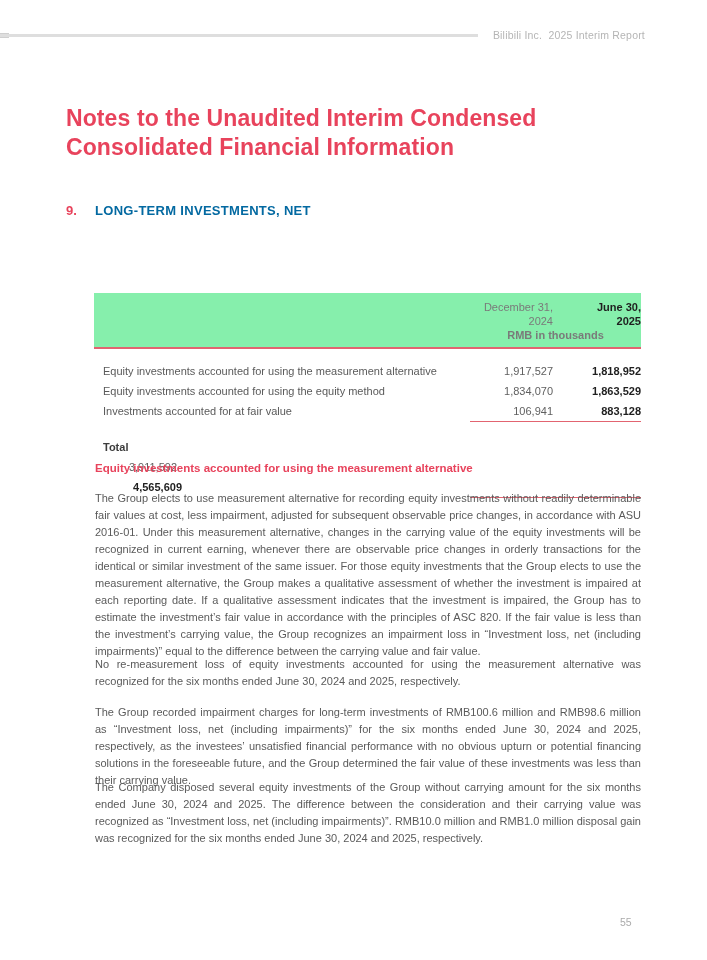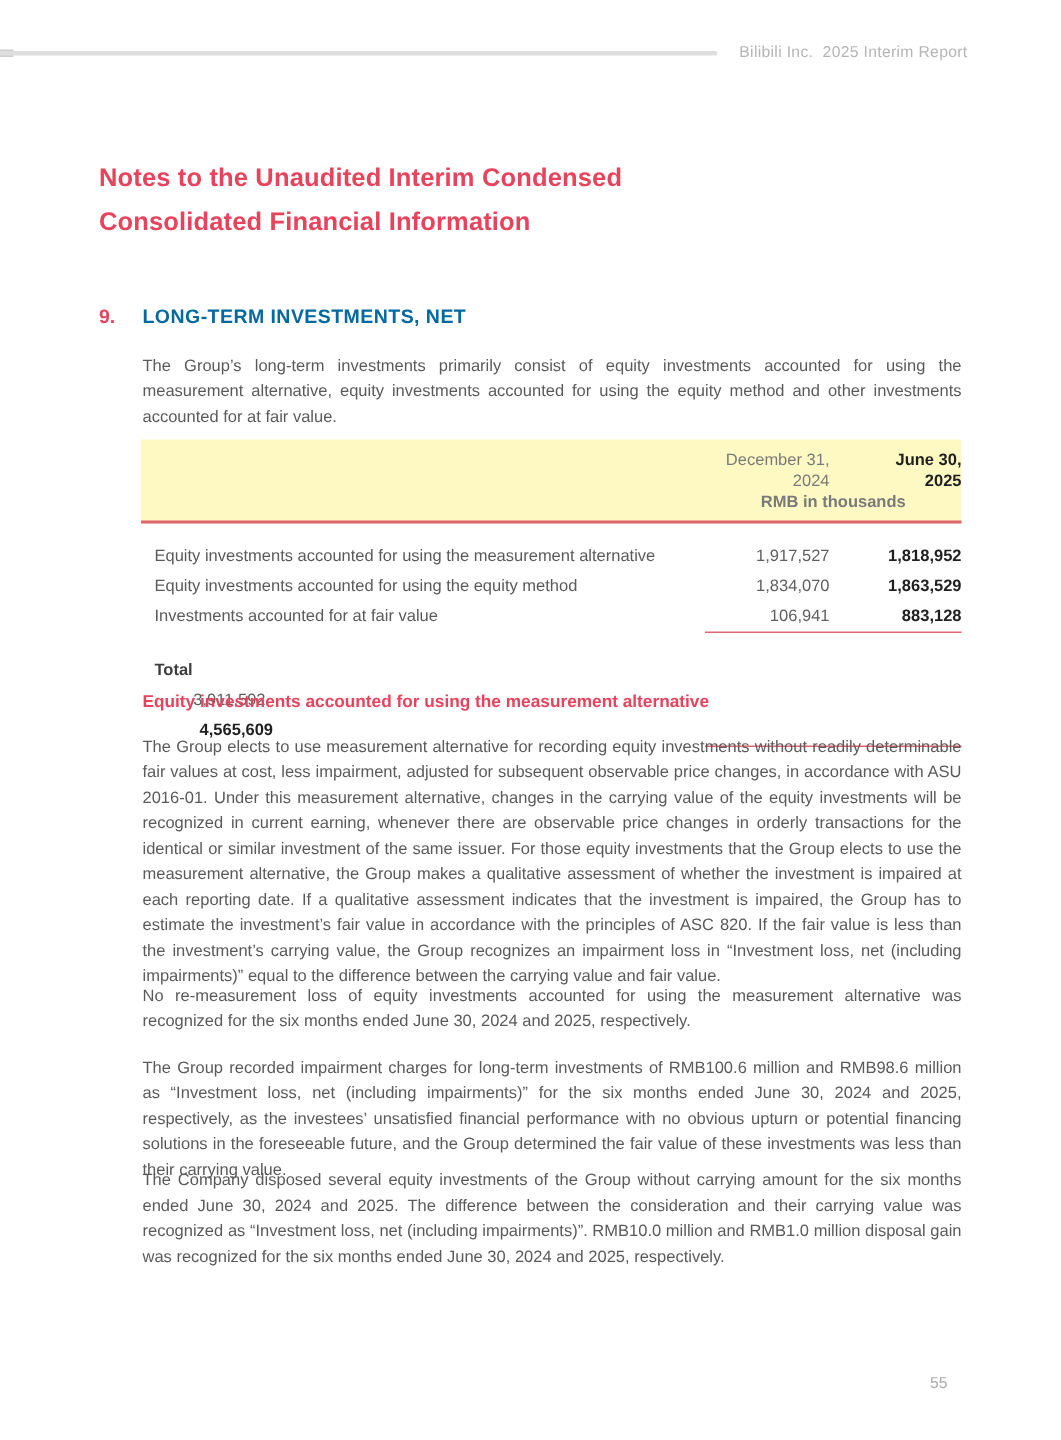--- a/index.html
+++ b/index.html
@@ -14,21 +14,21 @@
   .header-rule { position:absolute; top:30px; left:0; width:478px; height:3px; background:#dedede; }
   .header-rule-cap { position:absolute; top:29px; left:0; width:9px; height:5px; background:#cfcfcf; }
   .header-text {
     position:absolute; top:25px; right:62px; font-size:10.5px; color:#b5b5b5;
     white-space:pre; letter-spacing:0.2px;
   }
 
   
   .doc-title {
     position:absolute; left:66px; top:100px; width:540px;
-    font-size:17px; line-height:29px; font-weight:bold; color:#e8435c;
+    font-size:23px; line-height:29px; font-weight:bold; color:#e8435c;
     letter-spacing:0.1px;
   }
 
   
   .section-num {
     position:absolute; left:66px; top:199px;
     font-size:13px; font-weight:600; color:#e8435c;
   }
   .section-heading {
     position:absolute; left:95px; top:199px;
@@ -48,21 +48,21 @@
   .para-4 { top:775px; }
 
   
   .subheading {
     position:absolute; left:95px; top:458px;
     font-size:11.5px; font-weight:600; color:#e8435c;
   }
 
   
   .fin-table { position:absolute; left:94px; top:289px; width:547px; font-size:11px; color:#5a5a5a; }
-  .fin-thead { background:#fef9c3; border-bottom:2.5px solid #e26470; padding:7px 0 4px 0; }
+  .fin-thead { background:#86efac; border-bottom:2.5px solid #e26470; padding:7px 0 4px 0; }
   .tr { display:flex; align-items:baseline; }
   .td-label { width:376px; padding-left:9px; }
   .td-c1 { width:83px; text-align:right; }
   .td-c2 { width:88px; text-align:right; padding-right:0; }
   .th-line { line-height:14px; }
   .th-gray { color:#7a7a7a; }
   .th-bold { color:#1f1f1f; font-weight:bold; }
   .unit-row { display:flex;font-weight:bold; }
   .unit-cell { margin-left:376px; width:171px; text-align:center; color:#7a7a7a; line-height:15px; }
   .fin-tbody { padding-top:12px; }
@@ -86,21 +86,20 @@
 
   <div class="header-rule-cap"></div>
   <div class="header-rule"></div>
   <div class="header-text">Bilibili Inc.  2025 Interim Report</div>
 
   <h1 class="doc-title"><span>Notes to the Unaudited Interim Condensed</span><br><span>Consolidated Financial Information</span></h1>
 
   <div class="section-num">9.</div>
   <div class="section-heading">LONG-TERM INVESTMENTS, NET</div>
 
-  <p class="para para-intro">The Group’s long-term investments primarily consist of equity investments accounted for using the measurement alternative, equity investments accounted for using the equity method and other investments accounted for at fair value.</p>
 
   <div class="fin-table">
     <div class="fin-thead">
       <div class="tr th-line">
         <div class="td-label"></div>
         <div class="td-c1 th-gray">December 31,</div>
         <div class="td-c2 th-bold">June 30,</div>
       </div>
       <div class="tr th-line">
         <div class="td-label"></div>

